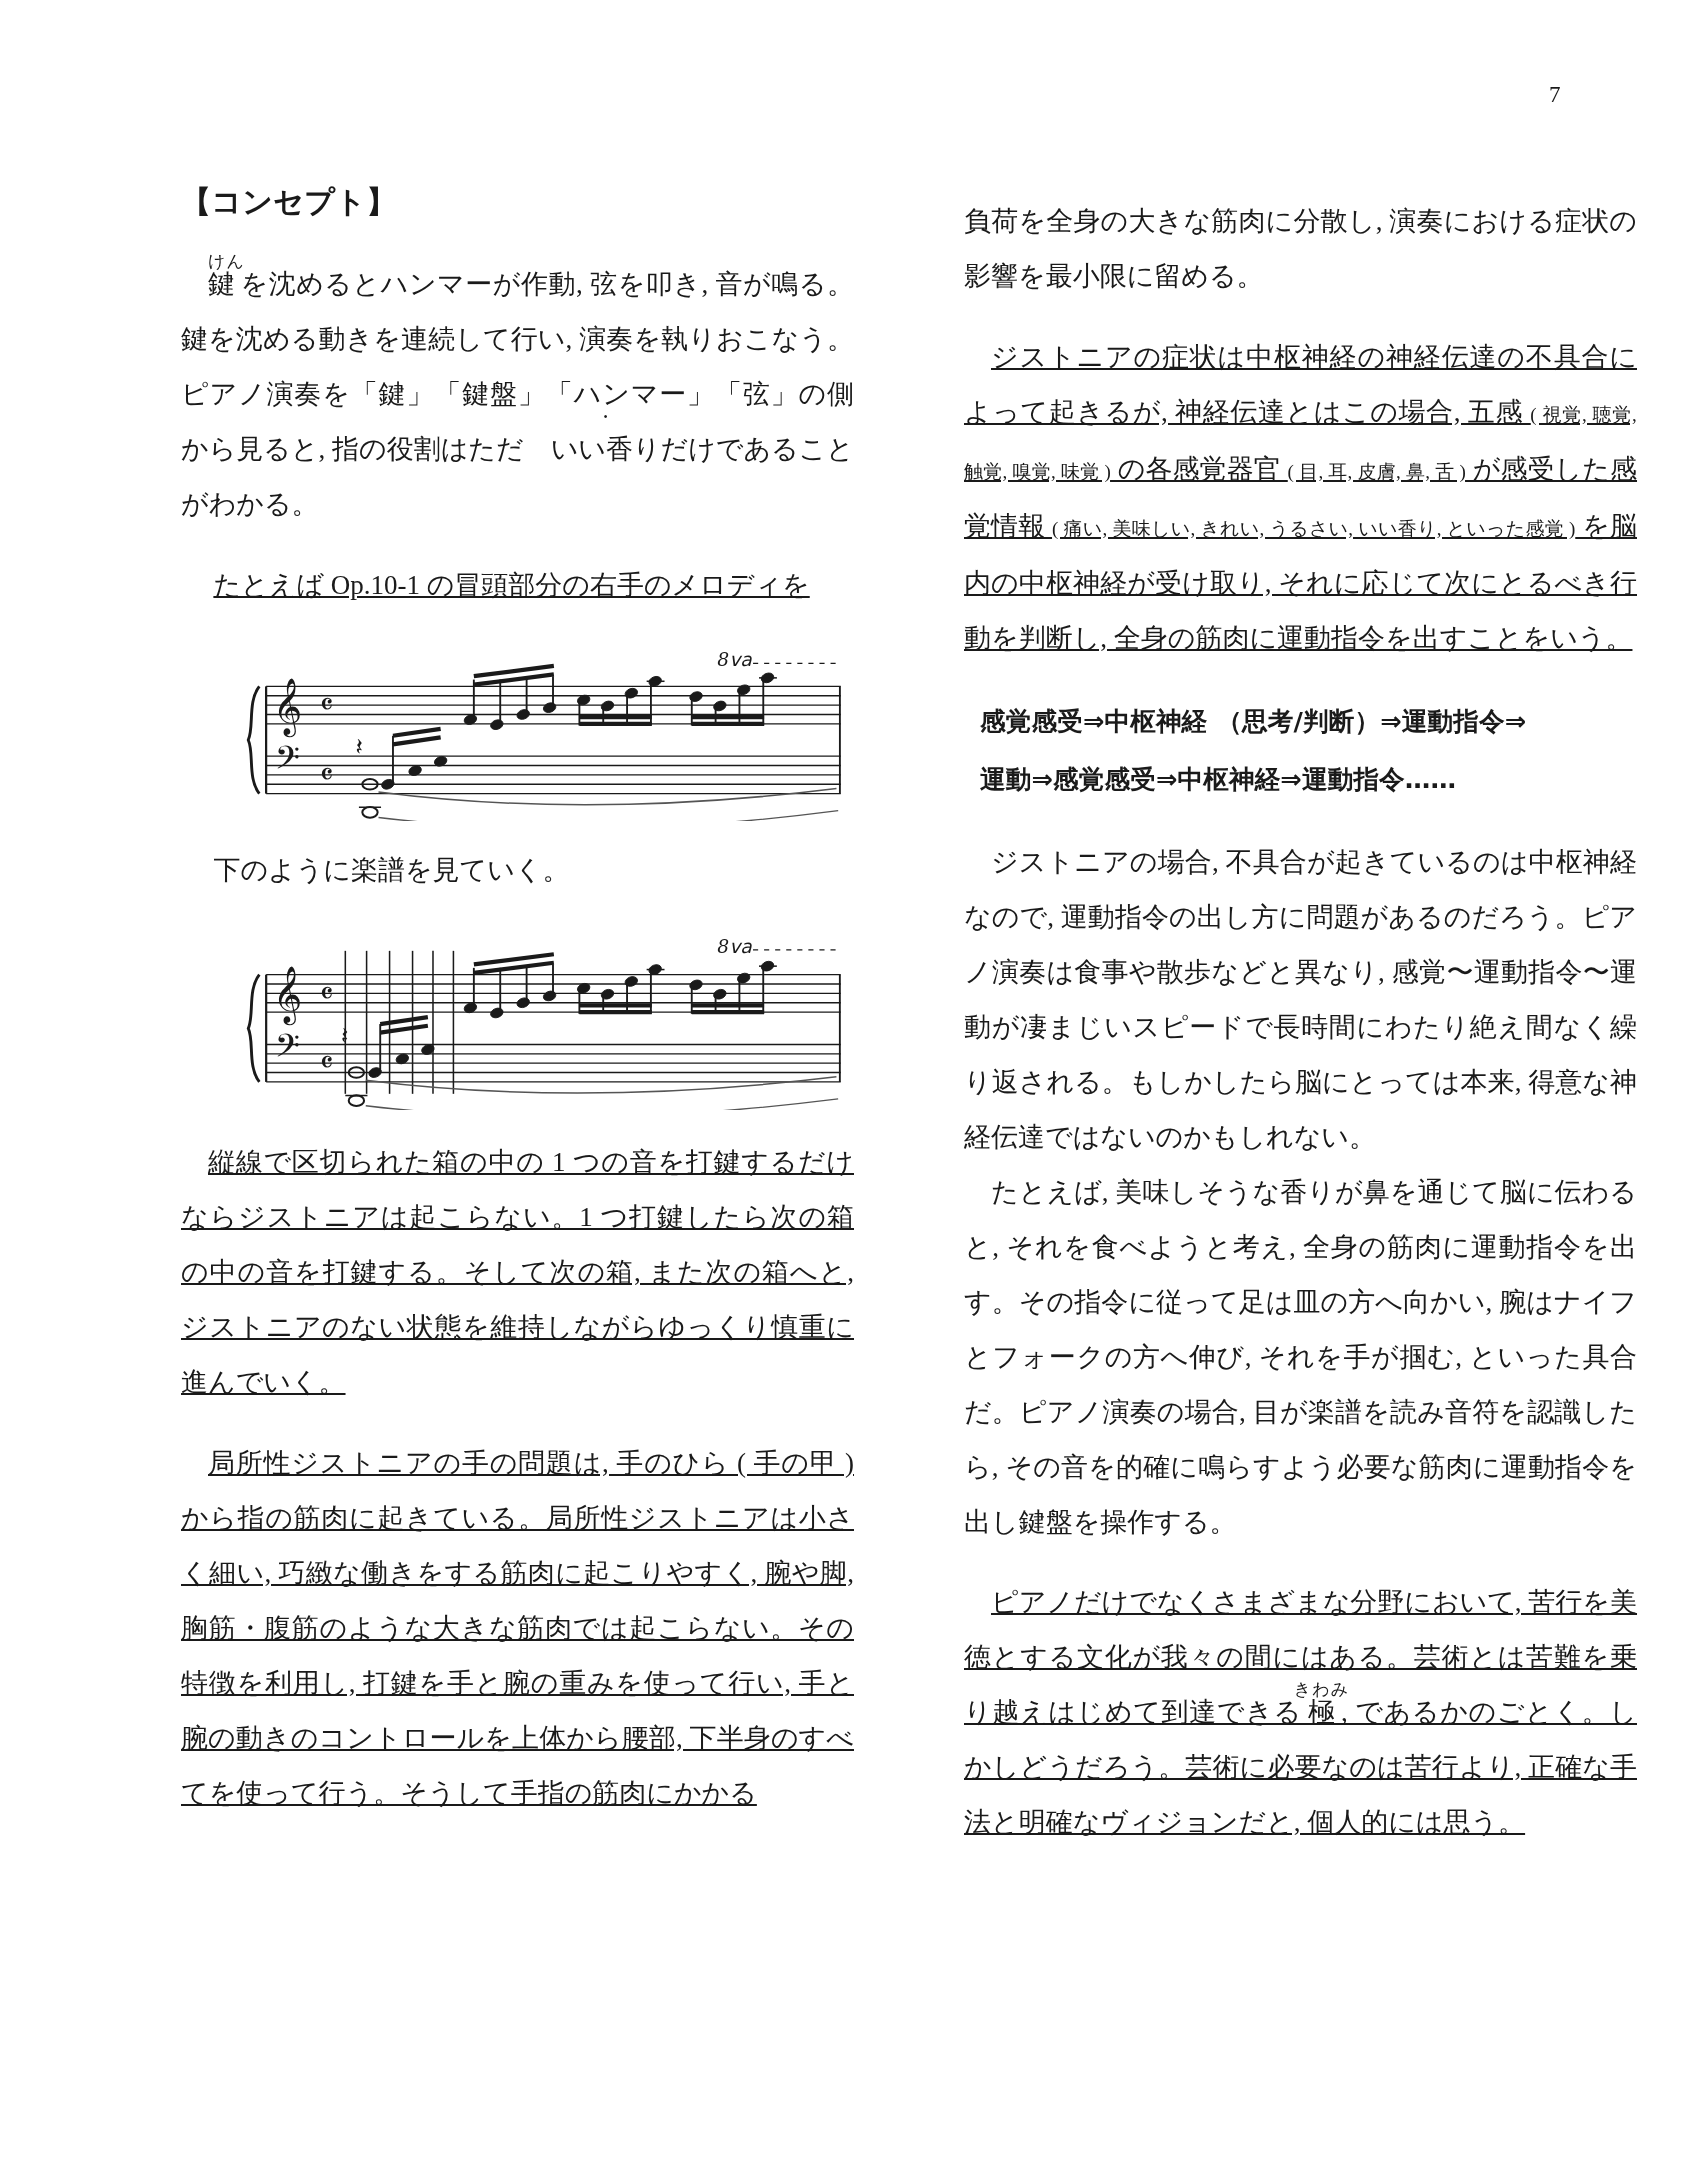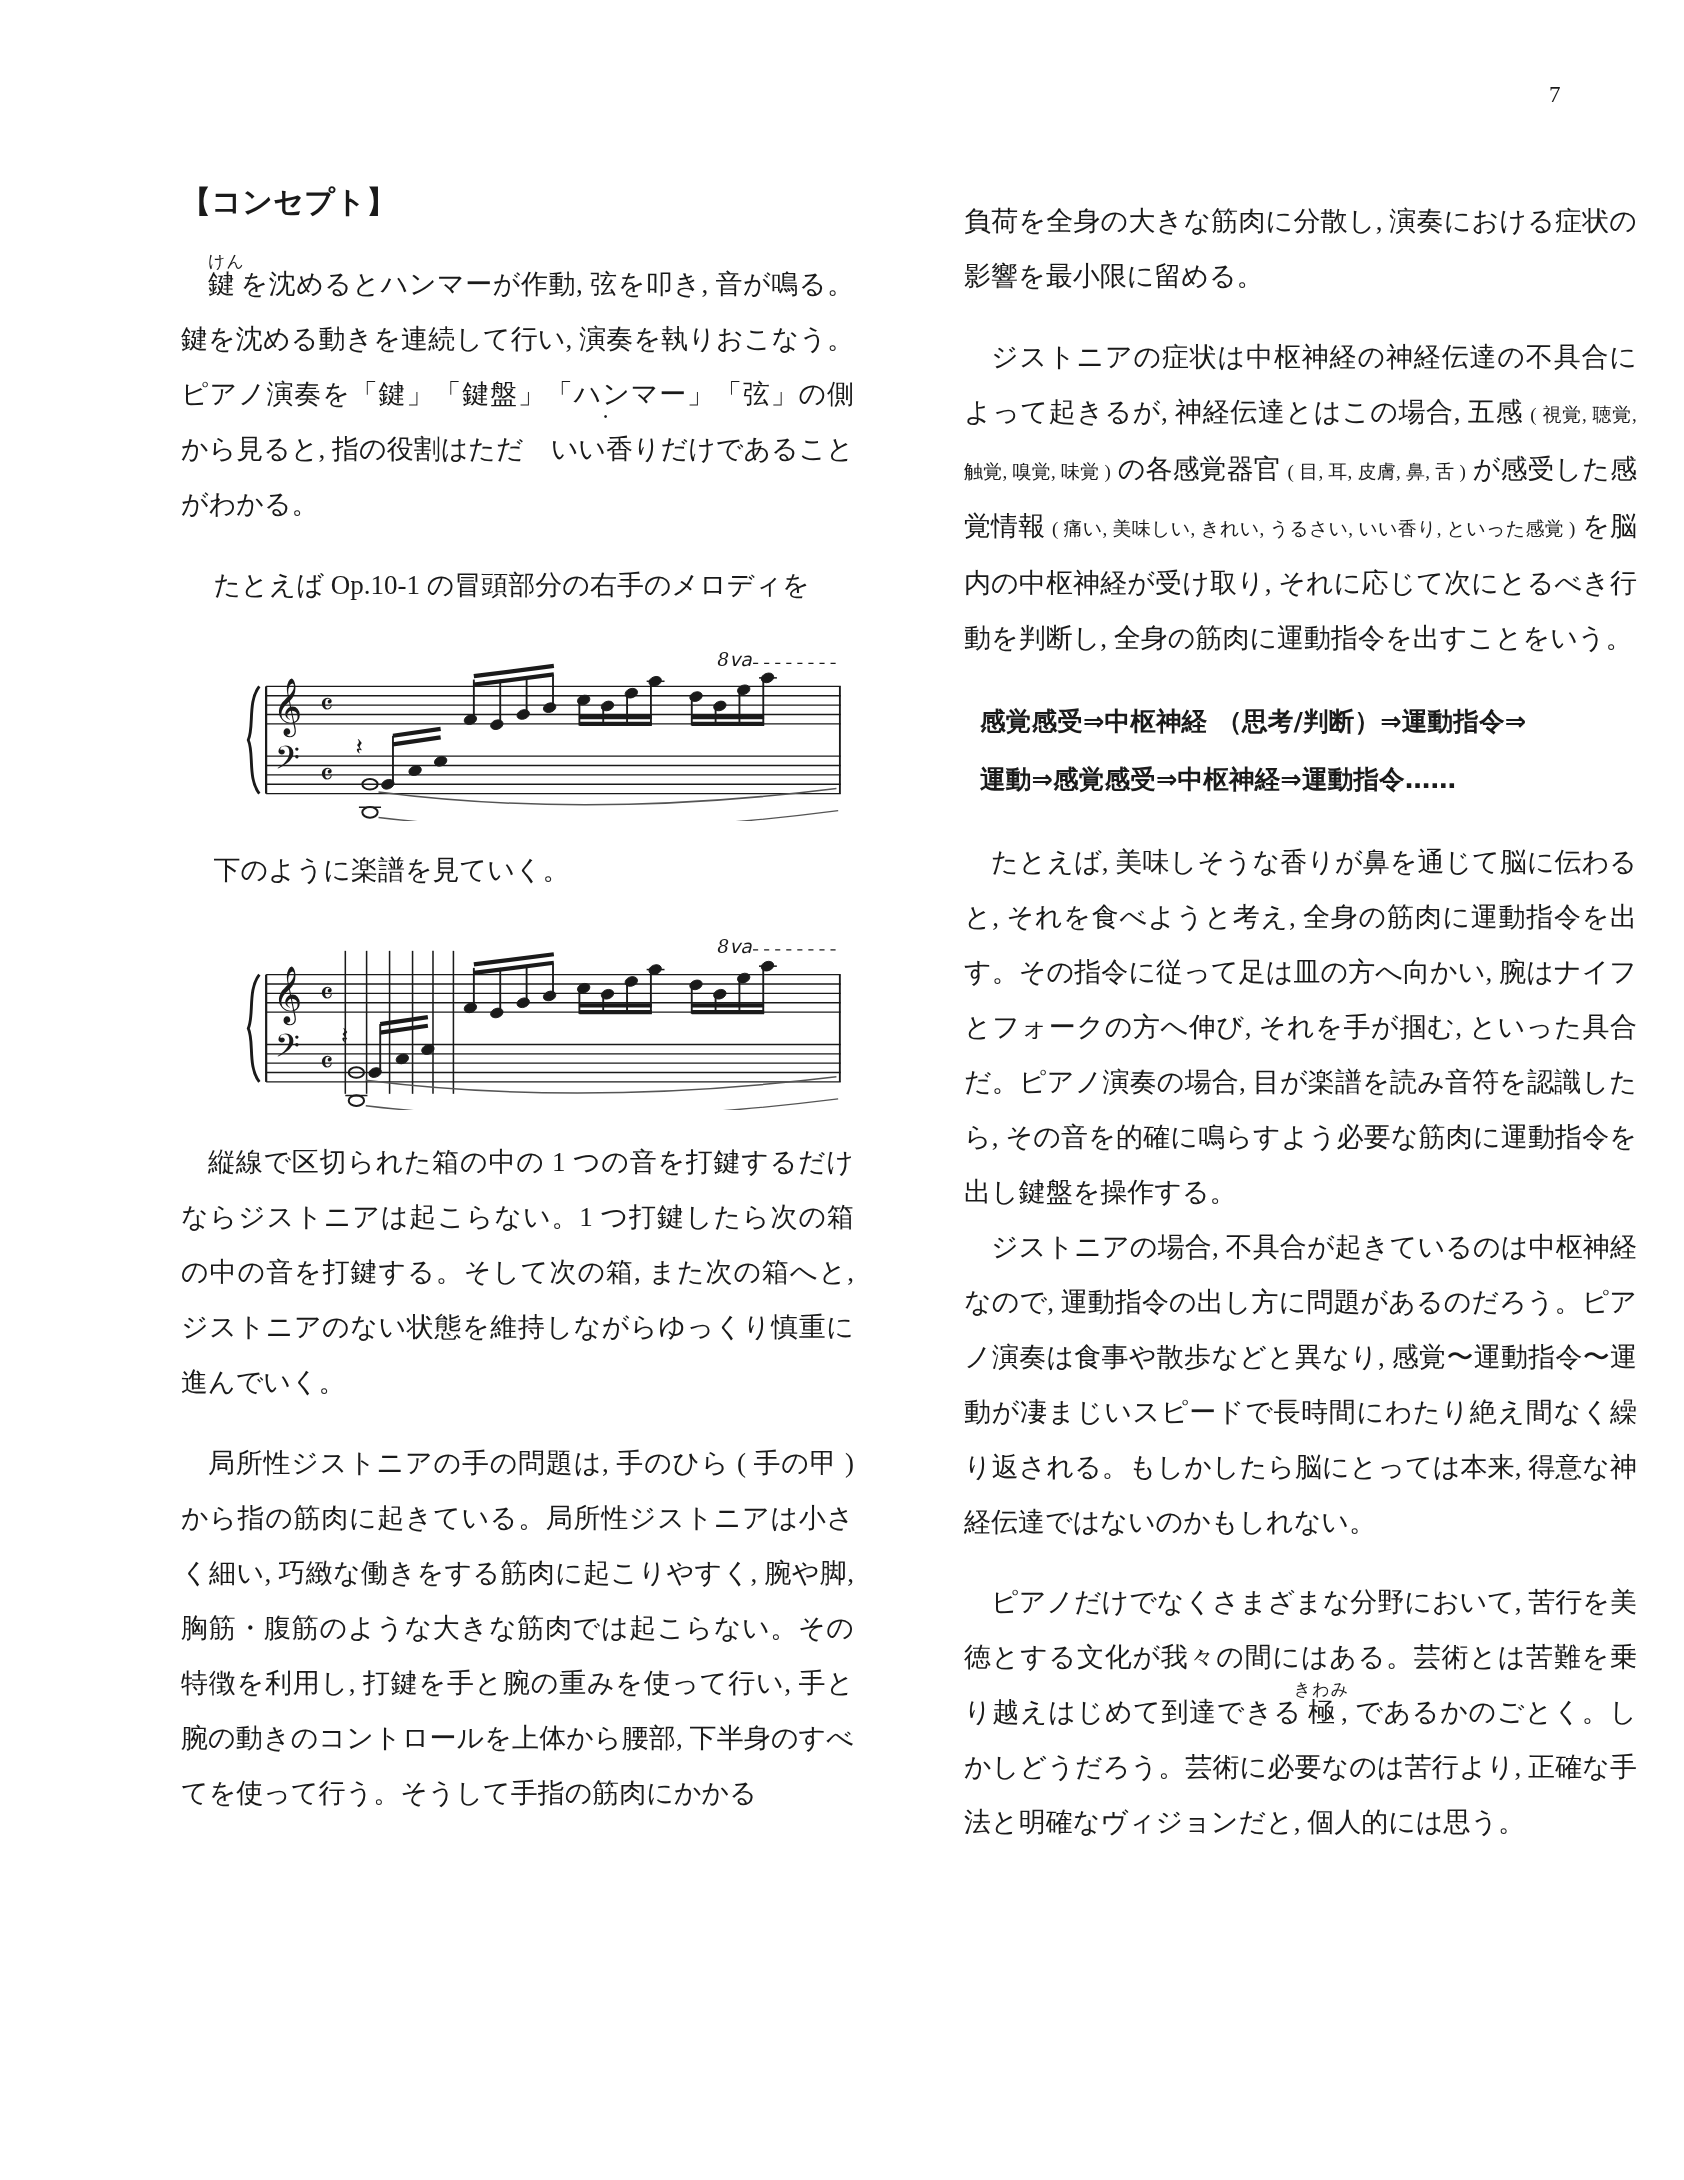--- a/index.html
+++ b/index.html
@@ -40,21 +40,21 @@
     line-height:44px;
     margin:0 0 29px 0;
     letter-spacing:0.01em;
   }
 
   p {
     margin:0;
     text-indent:1em;
   }
   p.noindent { text-indent:0; }
-  p.gap { margin-top:25.6px; }
+  p.gap { margin-top:25.6px;text-decoration:underline; }
 
   
   ruby { ruby-position:over; }
   rt {
     font-size:17px;
     line-height:1.05;
     letter-spacing:0.06em;
     font-family:"Liberation Serif", serif;
     font-weight:400;
     transform:translateY(1.7px);
@@ -326,23 +326,23 @@
 
   <div class="col col-right">
 
     <p class="noindent">負荷を全身の大きな筋肉に分散し, 演奏における症状の影響を最小限に留める。</p>
 
     <p class="gap"><span>ジストニアの症状は中枢神経の神経伝達の不具合によって起きるが, 神経伝達とはこの場合, 五感 </span><span class="small">( 視覚, 聴覚, 触覚, 嗅覚, 味覚 )</span><span> の各感覚器官 </span><span class="small">( 目, 耳, 皮膚, 鼻, 舌 )</span><span> が感受した感覚情報 </span><span class="small">( 痛い, 美味しい, きれい, うるさい, いい香り, といった感覚 )</span><span> を脳内の中枢神経が受け取り, それに応じて次にとるべき行動を判断し, 全身の筋肉に運動指令を出すことをいう。</span></p>
 
     <p class="flow">感覚感受⇒中枢神経 （思考/判断）⇒運動指令⇒</p>
     <p class="flow" style="margin-top:-24px">運動⇒感覚感受⇒中枢神経⇒運動指令……</p>
 
+    <p>ジストニアの場合, 不具合が起きているのは中枢神経なので, 運動指令の出し方に問題があるのだろう。ピアノ演奏は食事や散歩などと異なり, 感覚〜運動指令〜運動が凄まじいスピードで長時間にわたり絶え間なく繰り返される。もしかしたら脳にとっては本来, 得意な神経伝達ではないのかもしれない。</p>
+
     <p>たとえば, 美味しそうな香りが鼻を通じて脳に伝わると, それを食べようと考え, 全身の筋肉に運動指令を出す。その指令に従って足は皿の方へ向かい, 腕はナイフとフォークの方へ伸び, それを手が掴む, といった具合だ。ピアノ演奏の場合, 目が楽譜を読み音符を認識したら, その音を的確に鳴らすよう必要な筋肉に運動指令を出し鍵盤を操作する。</p>
 
-    <p>ジストニアの場合, 不具合が起きているのは中枢神経なので, 運動指令の出し方に問題があるのだろう。ピアノ演奏は食事や散歩などと異なり, 感覚〜運動指令〜運動が凄まじいスピードで長時間にわたり絶え間なく繰り返される。もしかしたら脳にとっては本来, 得意な神経伝達ではないのかもしれない。</p>
-
     <p class="gap"><span>ピアノだけでなくさまざまな分野において, 苦行を美徳とする文化が我々の間にはある。芸術とは苦難を乗り越えはじめて到達できる</span><ruby><span>極</span><rt>きわみ</rt></ruby><span>, であるかのごとく。しかしどうだろう。芸術に必要なのは苦行より, 正確な手法と明確なヴィジョンだと, 個人的には思う。</span></p>
 
 
   </div>
 
 </div>
 
 
 </body></html>

